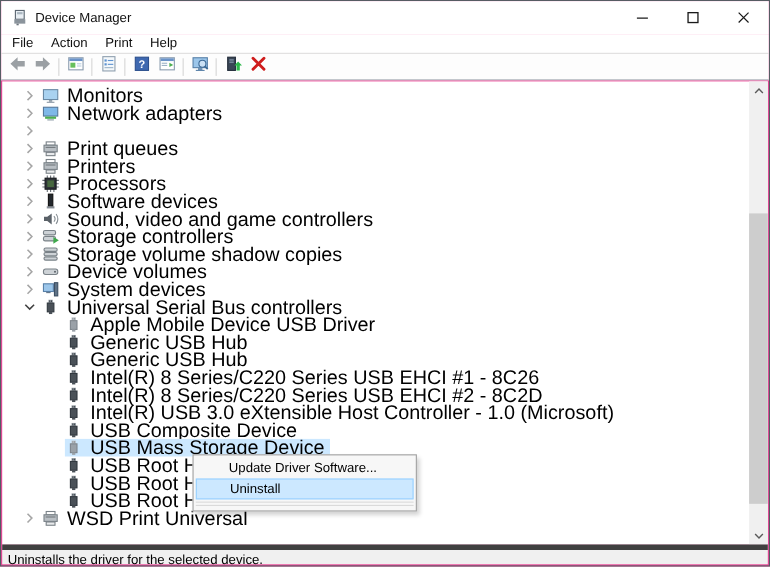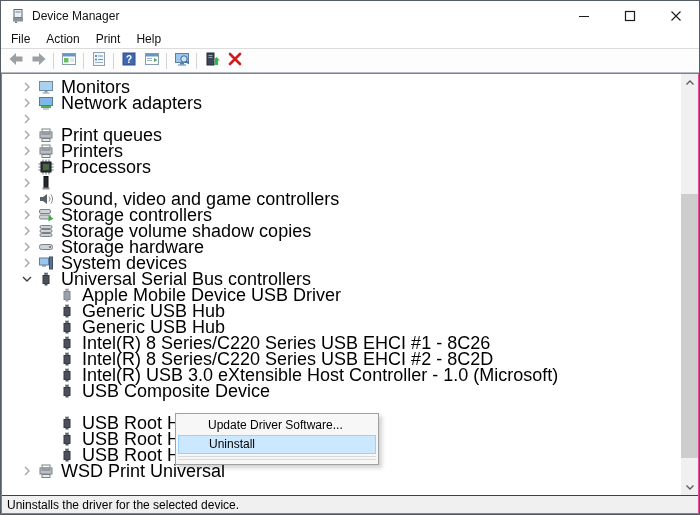--- a/index.html
+++ b/index.html
@@ -33,21 +33,21 @@
   .row-sel.selected{background:var(--sel-fill);}
   .t-icon{width:16px;height:16px;flex:none;display:flex;align-items:center;justify-content:center;}
   .t-label{margin-left:5px;padding:1px 2px;}
   
   .scrollbar{position:absolute;top:0;right:0;bottom:0;width:17px;background:#f0f0f0;}
   .sb-btn{position:absolute;left:0;width:17px;height:17px;display:flex;align-items:center;justify-content:center;}
   .sb-up{top:0;} .sb-down{bottom:0;}
   .sb-thumb{position:absolute;left:0;top:120px;width:17px;height:264px;background:#cdcdcd;}
   
   .statusbar{position:absolute;left:1px;right:1px;bottom:1px;height:18px;background:#f0f0f0;
-             border-top:1px solid #404040;font-size:12px;color:#000;padding:2px 5px;}
+             border-top:5px solid #404040;font-size:12px;color:#000;padding:2px 5px;}
   
   .ctxmenu{position:absolute;left:174px;top:412px;width:204px;background:#f7f7f7;
            border:1px solid #a0a0a0;box-shadow:3px 3px 4px rgba(0,0,0,.18);
            padding:2px 0;font-size:12px;z-index:20;}
   .menu-item{height:19px;line-height:19px;padding-left:32px;color:#000;white-space:nowrap;}
   .menu-item.bold{font-weight:bold;}
   .menu-item.highlighted{background:var(--sel-fill);border:1px solid var(--sel-border);
                          height:19px;line-height:17px;margin:0 2px;padding-left:30px;}
   .menu-sep{border-top:1px solid #dadada;margin:2px 2px;height:0;}
 </style>
@@ -279,20 +279,21 @@
               <polyline points="6,4 10,8 6,12" fill="none" stroke="#a6a6a6" stroke-width="1.4"></polyline>
             </svg>
           </span>
           <span class="row-sel">
             <span class="t-icon">
               <svg width="16" height="16" viewBox="0 0 16 16">
                 <rect x="6" y="1.5" width="4" height="11" fill="#23282d" stroke="#111"></rect>
                 <rect x="4.5" y="12.5" width="7" height="2" fill="#8a9097"></rect>
               </svg>
             </span>
+            <span class="t-label">Software devices</span>
           </span>
         </div>
         <div class="tree-row">
           <span class="chev">
             <svg width="16" height="16" viewBox="0 0 16 16">
               <polyline points="6,4 10,8 6,12" fill="none" stroke="#a6a6a6" stroke-width="1.4"></polyline>
             </svg>
           </span>
           <span class="row-sel">
             <span class="t-icon">
@@ -344,21 +345,21 @@
               <polyline points="6,4 10,8 6,12" fill="none" stroke="#a6a6a6" stroke-width="1.4"></polyline>
             </svg>
           </span>
           <span class="row-sel">
             <span class="t-icon">
               <svg width="16" height="16" viewBox="0 0 16 16">
                 <rect x="1.5" y="5.5" width="13" height="5" rx="2" fill="#cdd2d6" stroke="#7a8288"></rect>
                 <circle cx="12" cy="8" r="0.9" fill="#5a6168"></circle>
               </svg>
             </span>
-            <span class="t-label">Storage hardware</span>
+            <span class="t-label">Device volumes</span>
           </span>
         </div>
         <div class="tree-row">
           <span class="chev">
             <svg width="16" height="16" viewBox="0 0 16 16">
               <polyline points="6,4 10,8 6,12" fill="none" stroke="#a6a6a6" stroke-width="1.4"></polyline>
             </svg>
           </span>
           <span class="row-sel">
             <span class="t-icon">
@@ -490,20 +491,32 @@
                 <rect x="8.4" y="2" width="0.9" height="1.6" fill="#3a4148"></rect>
                 <rect x="5" y="4.5" width="6" height="8" fill="#4a5158" stroke="#31383f"></rect>
                 <rect x="6.5" y="12.5" width="3" height="2" fill="#4a5158"></rect>
               </svg>
             </span>
             <span class="t-label">USB Composite Device</span>
           </span>
         </div>
         <div class="tree-row">
           <span class="spacer"></span>
+          <span class="row-sel selected">
+            <span class="t-icon">
+              <svg width="16" height="16" viewBox="0 0 16 16">
+                <rect x="6" y="1.5" width="4" height="3" fill="#c3c8cd"></rect>
+                <rect x="6.8" y="2" width="0.9" height="1.6" fill="#8a9097"></rect>
+                <rect x="8.4" y="2" width="0.9" height="1.6" fill="#8a9097"></rect>
+                <rect x="5" y="4.5" width="6" height="8" fill="#9aa1a8" stroke="#7e858c"></rect>
+                <rect x="6.5" y="12.5" width="3" height="2" fill="#9aa1a8"></rect>
+              </svg>
+            </span>
+            <span class="t-label">USB Mass Storage Device</span>
+          </span>
         </div>
         <div class="tree-row">
           <span class="spacer"></span>
           <span class="row-sel">
             <span class="t-icon">
               <svg width="16" height="16" viewBox="0 0 16 16">
                 <rect x="6" y="1.5" width="4" height="3" fill="#9aa1a8"></rect>
                 <rect x="6.8" y="2" width="0.9" height="1.6" fill="#3a4148"></rect>
                 <rect x="8.4" y="2" width="0.9" height="1.6" fill="#3a4148"></rect>
                 <rect x="5" y="4.5" width="6" height="8" fill="#4a5158" stroke="#31383f"></rect>

